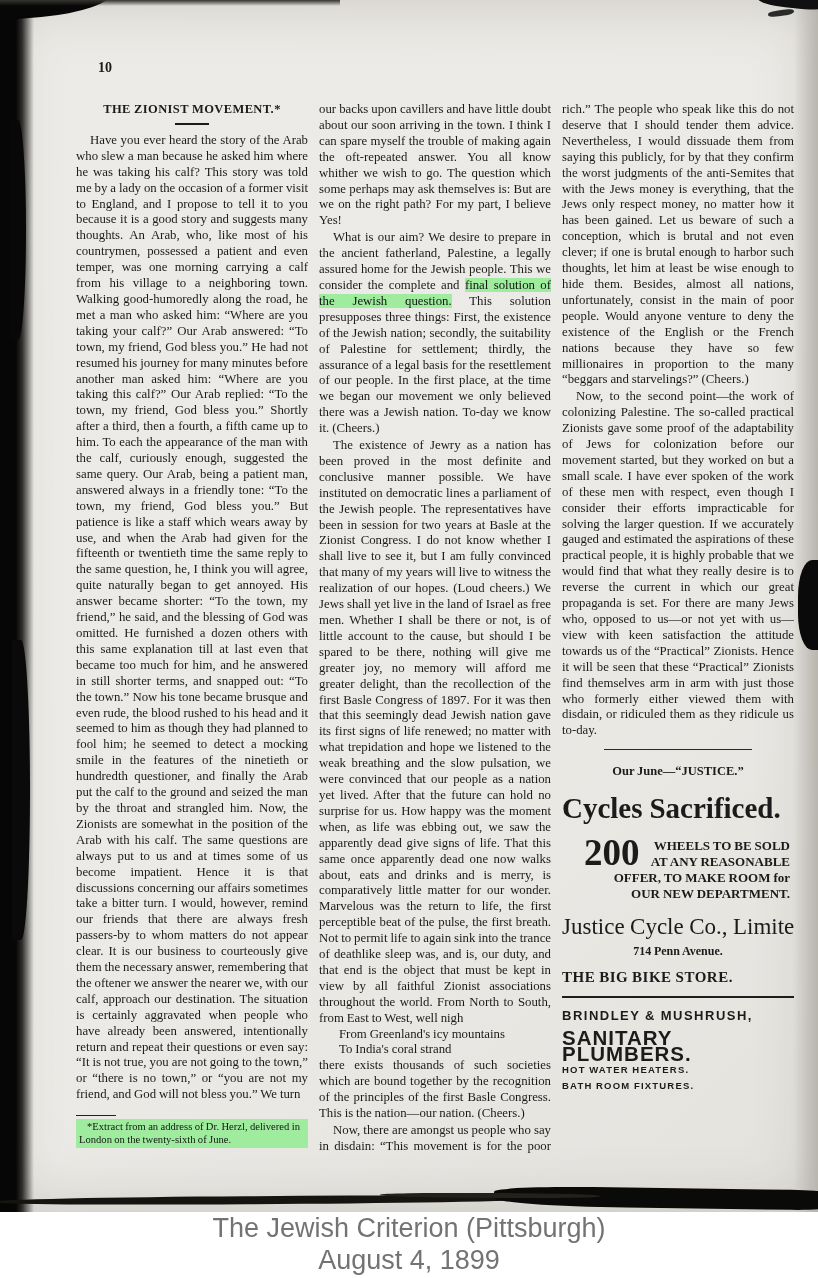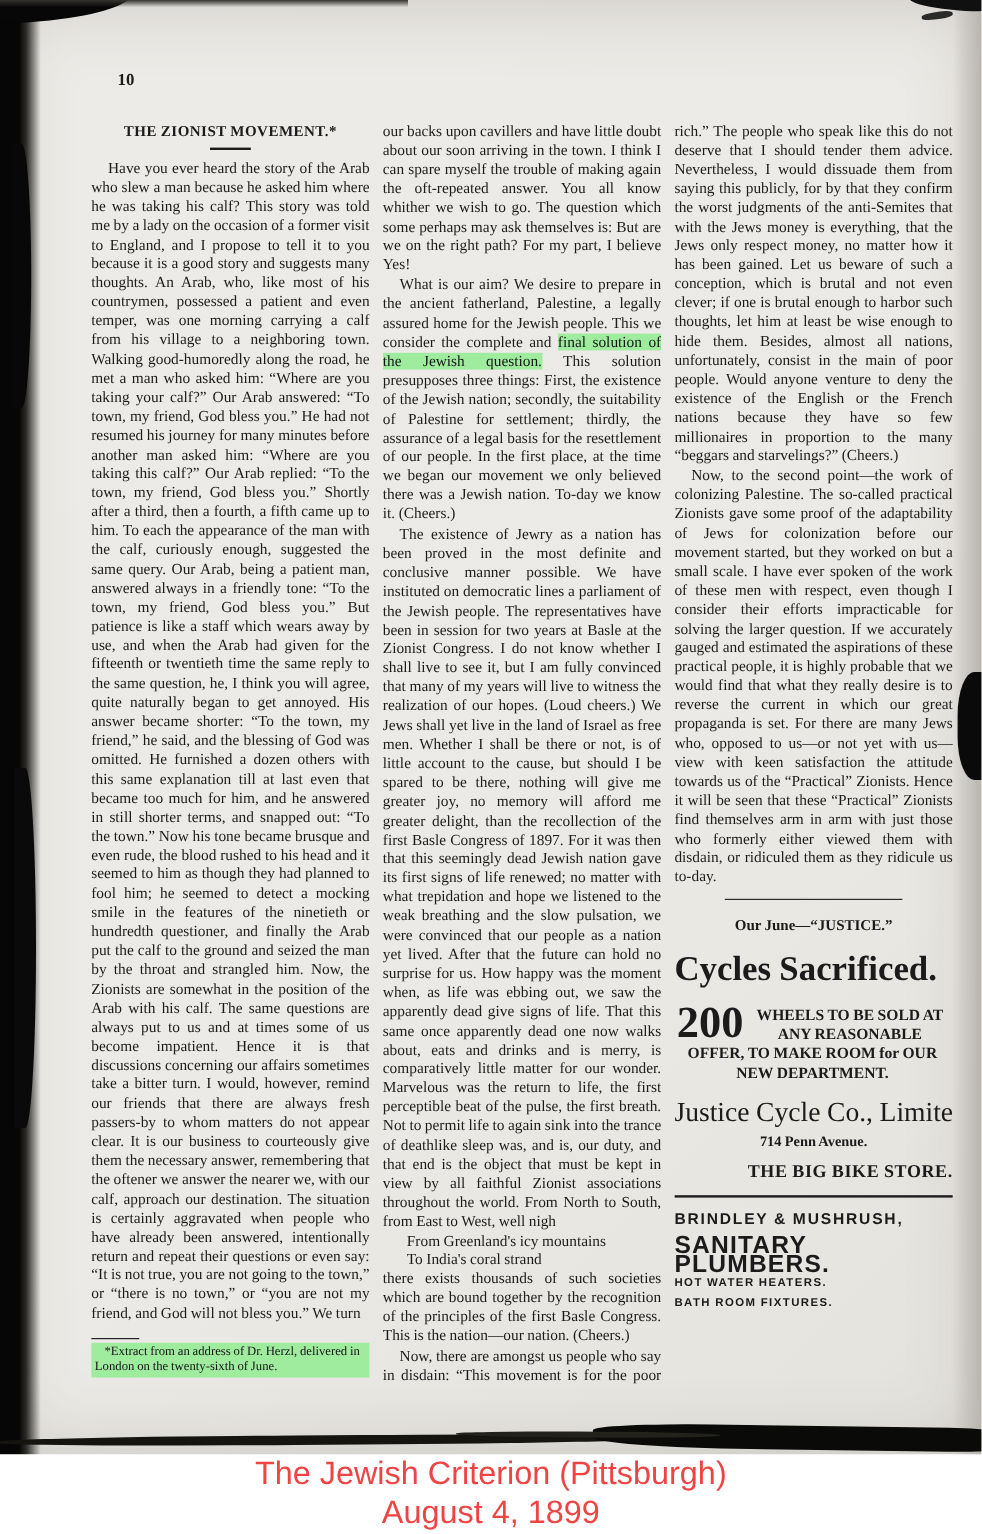--- a/index.html
+++ b/index.html
@@ -48,35 +48,35 @@
   .noindent { text-indent:0; }
   mark.hl, .footnote { background:#9fec9f; color:#141414; }
   .footnote-wrap { position:absolute; bottom:6px; left:0; width:100%; }
   .footnote-rule { width:40px; border-top:1.5px solid #222; margin-bottom:3px; }
   .footnote { display:block; font-size:10.6px; line-height:12.5px; padding:2px 3px; text-align:left; text-indent:8px; }
 
   
   .ad-rule-thin { width:64%; border-top:1.5px solid #2a2a2a; margin:10px auto 0; }
   .motto { text-align:center; font-weight:bold; font-size:12.5px; margin-top:14px; text-indent:0; }
   .cycles-title { font-size:29px; line-height:32px; font-weight:600; margin-top:12px; text-align:left; }
-  .offer { margin:14px 4px 0 2px; font-weight:bold; font-size:13px; line-height:16px; text-align:center; }
+  .offer { margin:14px 4px 0 22px; font-weight:bold; font-size:13px; line-height:16px; text-align:right; }
   .offer .bignum { float:left; font-size:37px; line-height:30px; font-weight:bold; margin-right:7px; }
   .pitch { font-style:italic; font-size:11.8px; line-height:14px; margin-top:16px; text-indent:12px; }
   .company { font-size:23px; line-height:26px; text-align:center; margin-top:12px; white-space:nowrap; }
   .address { text-align:center; font-weight:bold; font-size:12px; margin-top:4px; }
-  .store { font-weight:bold; font-size:15px; letter-spacing:.5px; text-align:right; margin-top:10px; }
+  .store { font-weight:bold; font-size:15px; letter-spacing:.5px; text-align:left; margin-top:10px; }
   .ad-rule-thick { border-top:2.5px solid #1d1d1d; margin-top:10px; }
   .plumber { font-family:"Liberation Sans", sans-serif; text-align:left; }
   .plumber-name { font-weight:bold; font-size:13px; letter-spacing:1.5px; margin-top:10px; }
   .plumber-title { font-weight:bold; font-size:20.5px; letter-spacing:1px; margin-top:6px; }
   .plumber-sub { font-weight:bold; font-size:9.5px; letter-spacing:1.2px; margin-top:0; }
 
   
   .caption { height:66px; background:#fff; text-align:center;
-    font-family:"Liberation Sans", sans-serif; font-size:27px; line-height:32px; color:#ef4444; }
+    font-family:"Liberation Sans", sans-serif; font-size:27px; line-height:32px; color:#737373; }
 </style>
 </head>
 <body>
 
 <div class="scan">
   <div class="shade-right"></div>
 
   <div class="content">
     <div class="head-row">
       <span class="folio">10</span>

